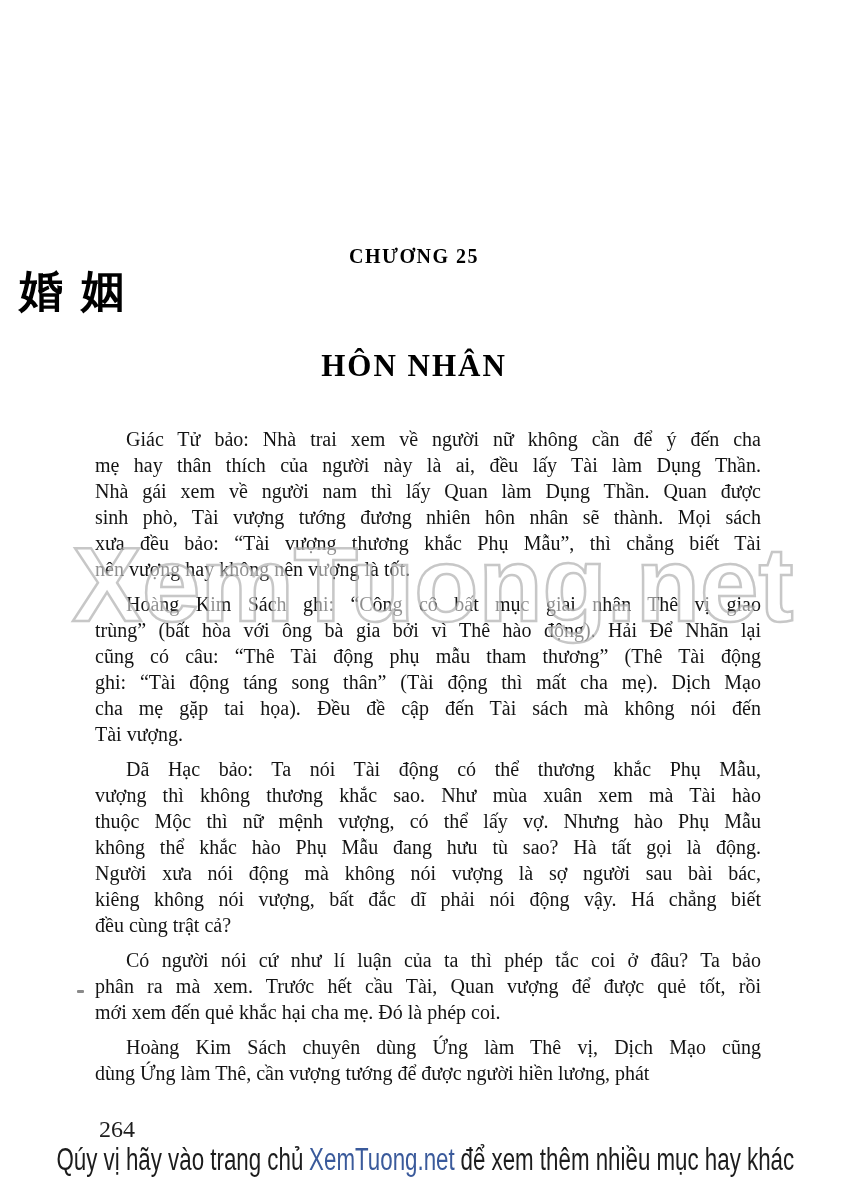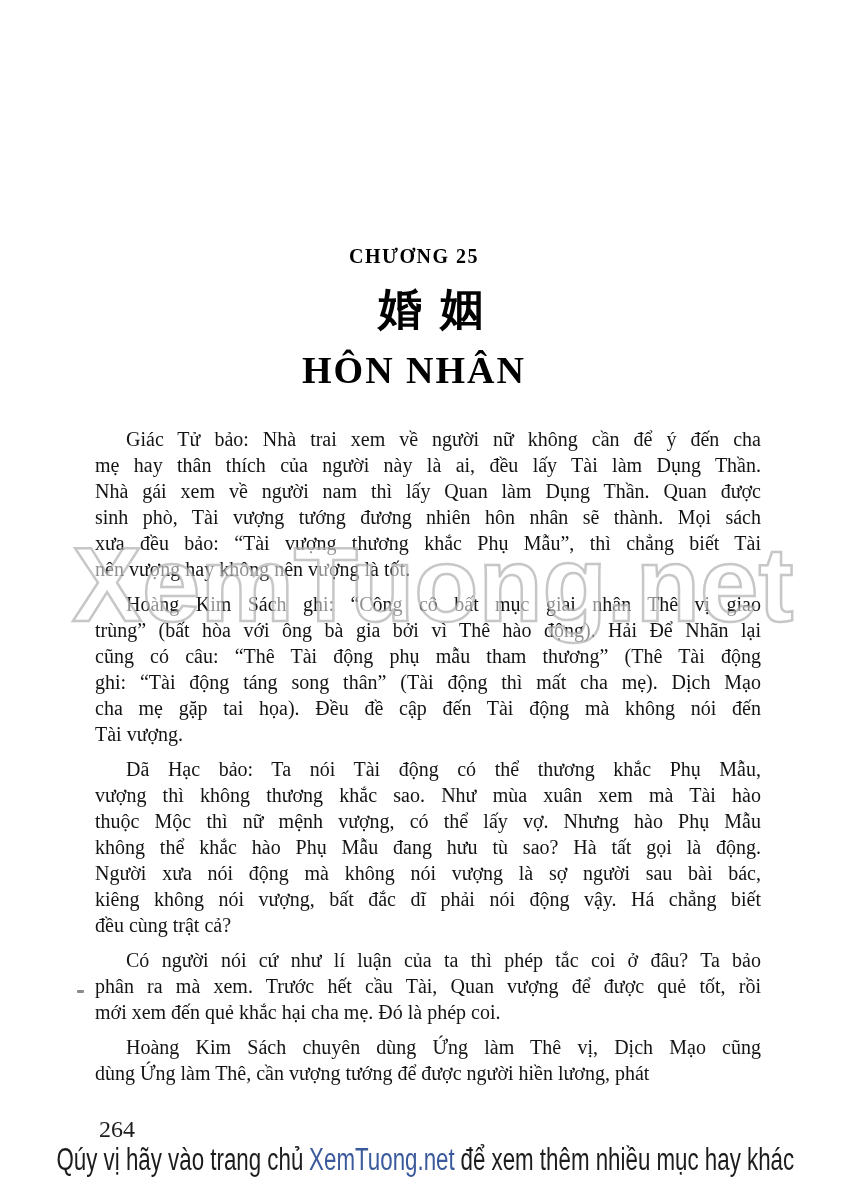--- a/index.html
+++ b/index.html
@@ -7,28 +7,28 @@
     position:relative; width:850px; height:1182px;
     background:#ffffff; overflow:hidden;
     font-family:"Liberation Serif", serif; color:#141414;
   }
   .chapter-label {
     position:absolute; top:245px; left:0; width:828px;
     text-align:center; font-size:20px; font-weight:bold;
     letter-spacing:1.5px; color:#000;
   }
   .chinese-title {
-    position:absolute; top:286px; left:0; width:846px;
-    text-align:center; font-size:44px; font-weight:bold;
-    letter-spacing:18px; padding-left:34px; box-sizing:border-box;
+    position:absolute; top:268px; left:0; width:846px;
+    font-size:44px; font-weight:bold;
+    letter-spacing:18px; padding-left:19px; box-sizing:border-box;
     color:#000; line-height:1.1;
   }
   .page-title {
     position:absolute; top:348px; left:0; width:828px;
-    text-align:center; font-size:38px; font-weight:bold;
+    text-align:center; font-size:31px; font-weight:bold;
     letter-spacing:2px; color:#000;
   }
   .body-text {
     position:absolute; top:424px; left:93px; width:670px;
     font-size:20px; color:#141414;
   }
   .para { margin:2px; padding:0; }
   .para + .para { margin-top:9px; }
   .line {
     line-height:26px; height:26px; overflow:hidden;
@@ -81,21 +81,21 @@
         <div class="line">Nhà gái xem về người nam thì lấy Quan làm Dụng Thần. Quan được</div>
         <div class="line">sinh phò, Tài vượng tướng đương nhiên hôn nhân sẽ thành. Mọi sách</div>
         <div class="line">xưa đều bảo: “Tài vượng thương khắc Phụ Mẫu”, thì chẳng biết Tài</div>
         <div class="line last">nên vượng hay không nên vượng là tốt.</div>
       </div>
       <div class="para">
         <div class="line first">Hoàng Kim Sách ghi: “Công cô bất mục giai nhân Thê vị giao</div>
         <div class="line">trùng” (bất hòa với ông bà gia bởi vì Thê hào động). Hải Để Nhãn lại</div>
         <div class="line">cũng có câu: “Thê Tài động phụ mẫu tham thương” (Thê Tài động</div>
         <div class="line">ghi: “Tài động táng song thân” (Tài động thì mất cha mẹ). Dịch Mạo</div>
-        <div class="line">cha mẹ gặp tai họa). Đều đề cập đến Tài động mà không nói đến</div>
+        <div class="line">cha mẹ gặp tai họa). Đều đề cập đến Tài sách mà không nói đến</div>
         <div class="line last">Tài vượng.</div>
       </div>
       <div class="para">
         <div class="line first">Dã Hạc bảo: Ta nói Tài động có thể thương khắc Phụ Mẫu,</div>
         <div class="line">vượng thì không thương khắc sao. Như mùa xuân xem mà Tài hào</div>
         <div class="line">thuộc Mộc thì nữ mệnh vượng, có thể lấy vợ. Nhưng hào Phụ Mẫu</div>
         <div class="line">không thể khắc hào Phụ Mẫu đang hưu tù sao? Hà tất gọi là động.</div>
         <div class="line">Người xưa nói động mà không nói vượng là sợ người sau bài bác,</div>
         <div class="line">kiêng không nói vượng, bất đắc dĩ phải nói động vậy. Há chẳng biết</div>
         <div class="line last">đều cùng trật cả?</div>

